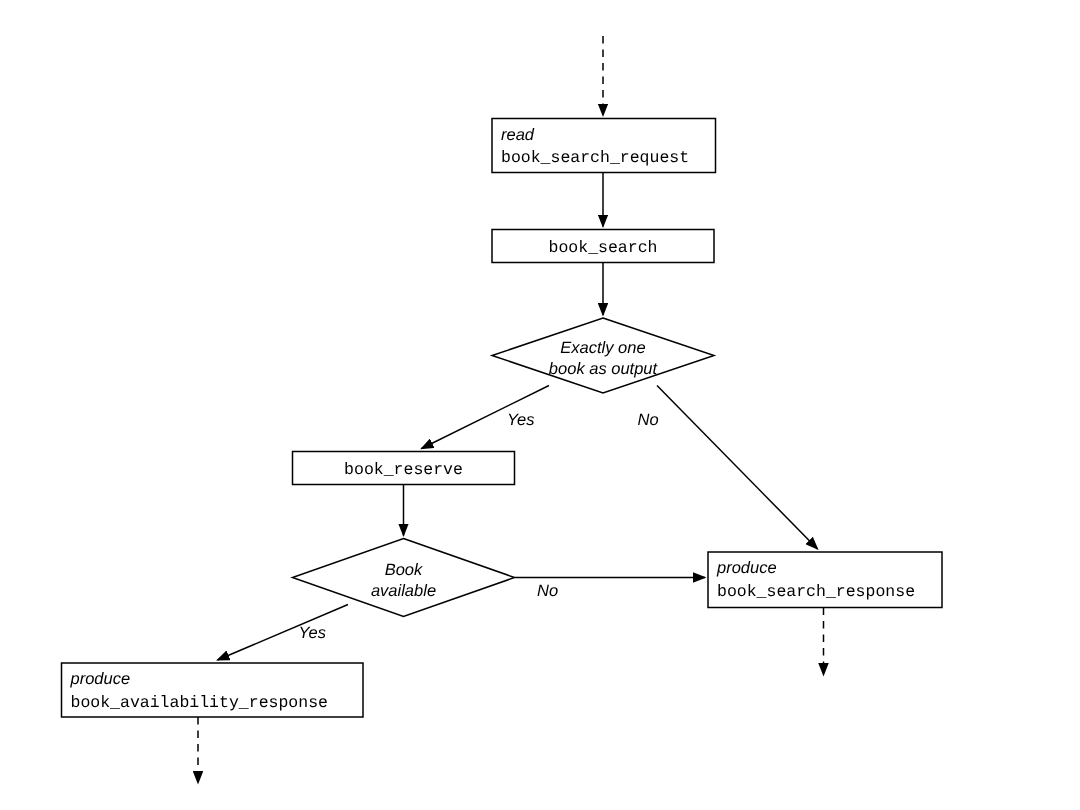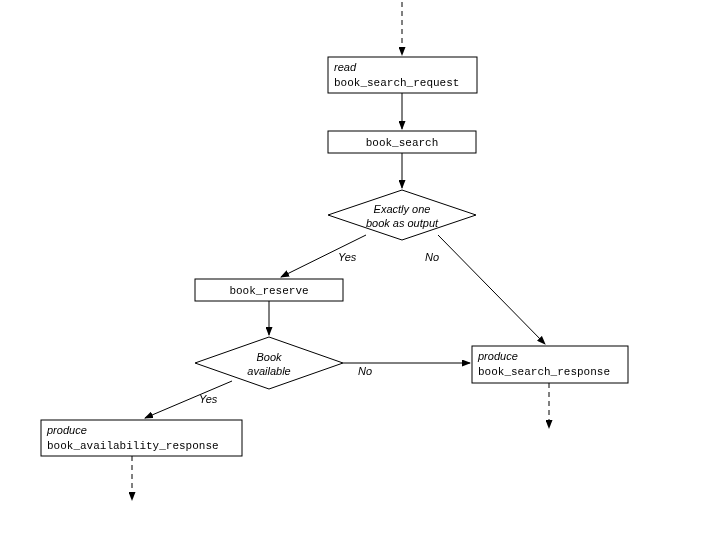--- a/index.html
+++ b/index.html
@@ -11,20 +11,21 @@
     width: 720px;
     height: 540px;
     overflow: hidden;
     font-family: "Liberation Sans", sans-serif;
   }
   #diagram-root {
     position: relative;
     width: 720px;
     height: 491px;
     background: #ffffff;
+    margin-top: 22px;
   }
   svg#flowchart {
     display: block;
     width: 720px;
     height: 540px;
   }
   .node-shape {
     fill: #ffffff;
     stroke: #000000;
     stroke-width: 1;

